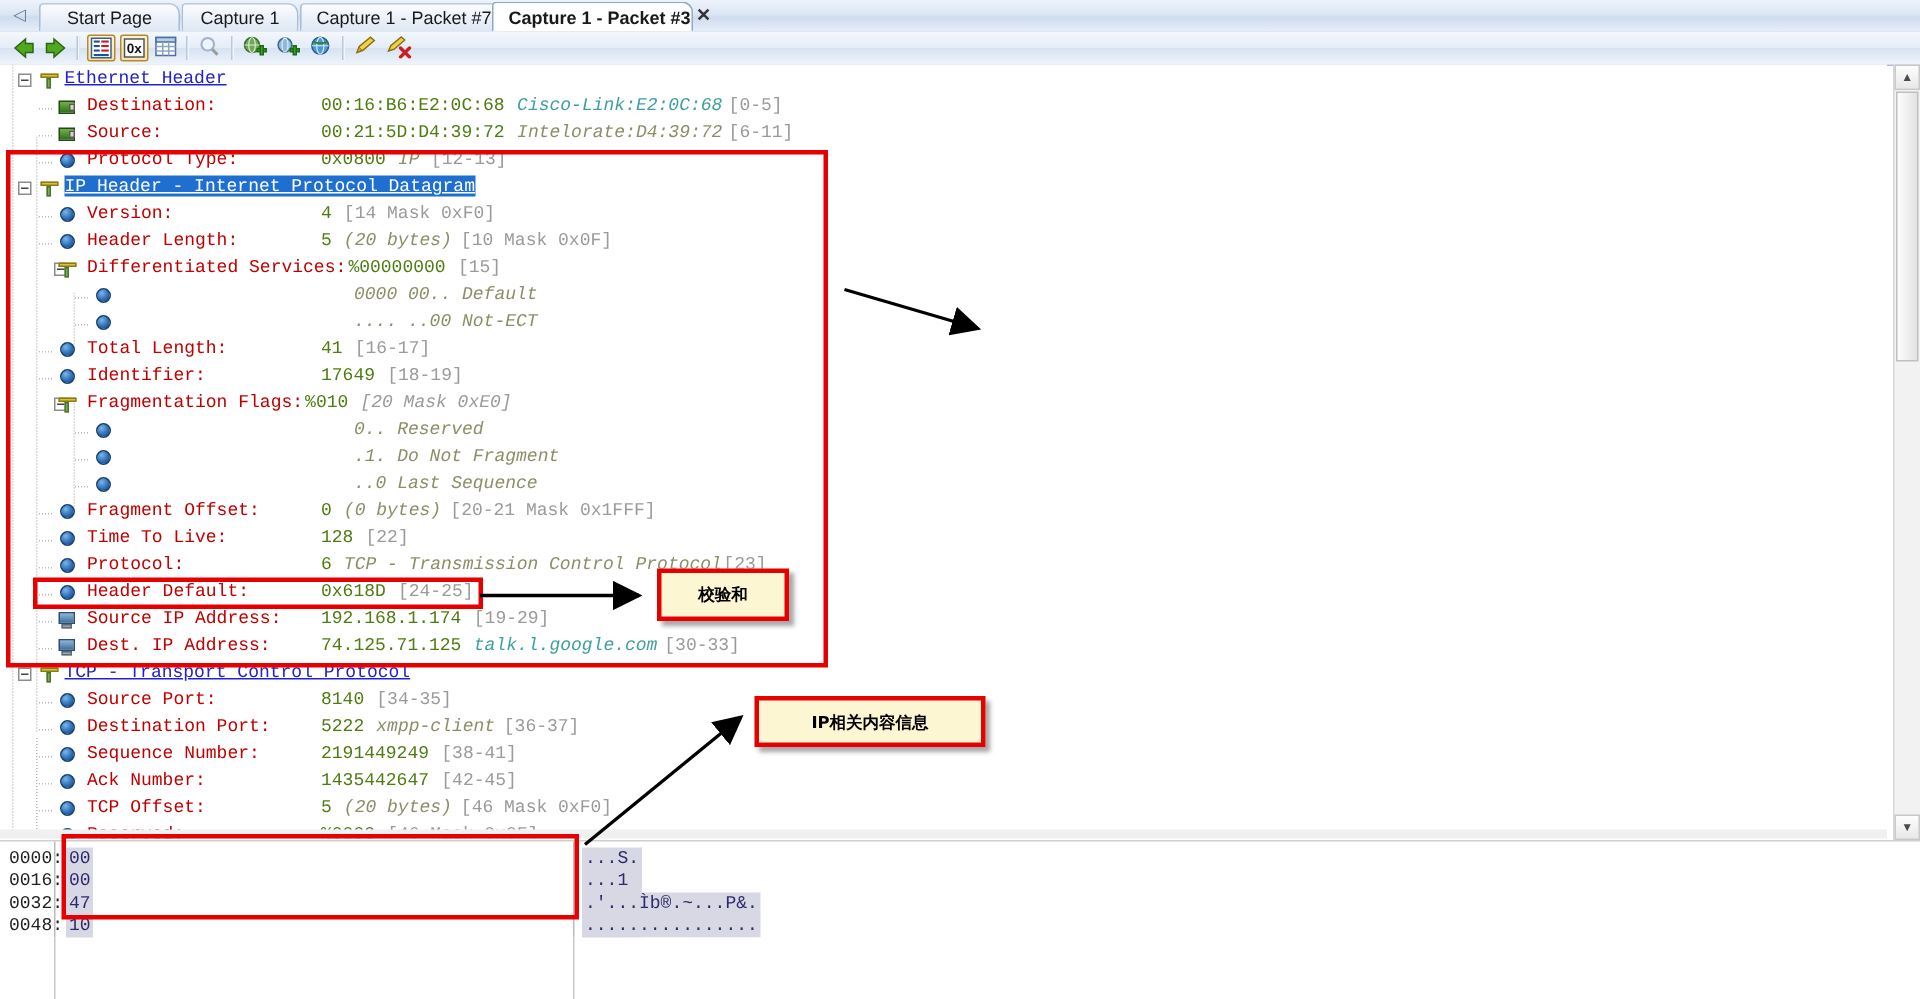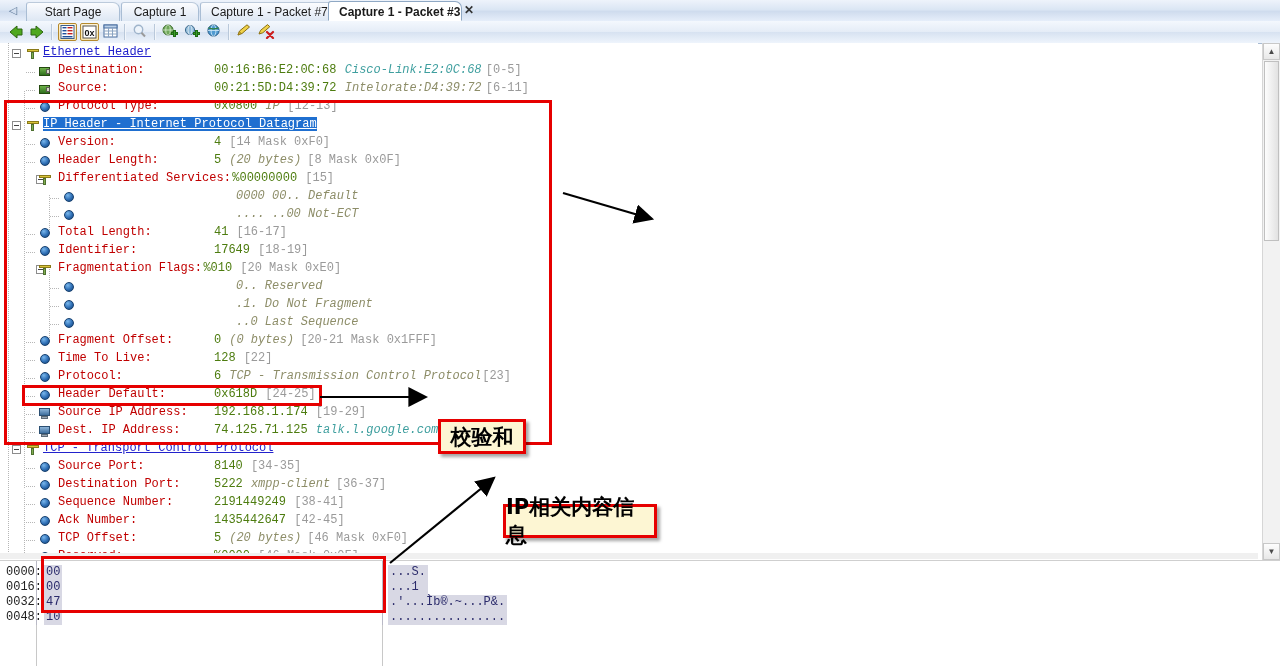--- a/index.html
+++ b/index.html
@@ -168,21 +168,21 @@
   .callout {
     position: absolute;
     background: #fdf6d3;
     border: 3px solid #e60000;
     box-sizing: border-box;
     color: #000; font-weight: bold;
     display: flex; align-items: center; justify-content: center;
     box-shadow: 3px 3px 3px rgba(0,0,0,0.35);
   }
   .callout.latin { font-family: "Liberation Sans", sans-serif; font-size: 15px; }
-  .callout.cjk   { font-family: "DejaVu Sans", sans-serif; font-size: 21px; margin-top: 40px; }
+  .callout.cjk   { font-family: "DejaVu Sans", sans-serif; font-size: 11px; }
 
   .arrow-svg { position: absolute; pointer-events: none; }
 
   
   .vscroll {
     position: absolute; right: 0; top: 43px; width: 17px; height: 517px;
     background: #f2f2f2; border-left: 1px solid #d6d6d6;
   }
   .vscroll-btn {
     position: absolute; left: 0; width: 17px; height: 17px;
@@ -368,21 +368,21 @@
           <span class="lbl" style="left: 58px;">Version:</span>
           <span class="val" style="left: 214px;">4</span>
           <span class="idx" style="left: 229.22px;">[14 Mask 0xF0]</span>
         </div>
         <div class="row" style="top: 110px;">
           <div class="hdot" style="left: 26px; top: 9px; width: 10px;"></div>
           <div class="ic ic-globe" style="left: 38px; top: 2px;"></div>
           <span class="lbl" style="left: 58px;">Header Length:</span>
           <span class="val" style="left: 214px;">5</span>
           <span class="note" style="left: 229.22px;">(20 bytes)</span>
-          <span class="idx" style="left: 307.22px;">[8 Mask 0x0F]</span>
+          <span class="idx" style="left: 307.22px;">[10 Mask 0x0F]</span>
         </div>
         <div class="row" style="top: 128px;">
           <div class="expander" style="left: 36px; top: 4px;"></div>
           <div class="ic ic-proto" style="left: 38px; top: 2px;"></div>
           <span class="lbl" style="left: 58px;">Differentiated Services:</span>
           <span class="val" style="left: 232.28px;">%00000000</span>
           <span class="idx" style="left: 305.26px;">[15]</span>
         </div>
         <div class="row" style="top: 146px;">
           <div class="hdot" style="left: 50px; top: 9px; width: 10px;"></div>
@@ -406,21 +406,21 @@
           <div class="ic ic-globe" style="left: 38px; top: 2px;"></div>
           <span class="lbl" style="left: 58px;">Identifier:</span>
           <span class="val" style="left: 214px;">17649</span>
           <span class="idx" style="left: 258.1px;">[18-19]</span>
         </div>
         <div class="row" style="top: 218px;">
           <div class="expander" style="left: 36px; top: 4px;"></div>
           <div class="ic ic-proto" style="left: 38px; top: 2px;"></div>
           <span class="lbl" style="left: 58px;">Fragmentation Flags:</span>
           <span class="val" style="left: 203.4px;">%010</span>
-          <span class="idx" style="left: 240.28px;">[20 Mask 0xE0]</span>
+          <span class="idx" style="left: 240.28px; font-style: italic;">[20 Mask 0xE0]</span>
         </div>
         <div class="row" style="top: 236px;">
           <div class="hdot" style="left: 50px; top: 9px; width: 10px;"></div>
           <div class="ic ic-globe" style="left: 62px; top: 2px;"></div>
           <span class="bits" style="left: 236px;">0.. Reserved</span>
         </div>
         <div class="row" style="top: 254px;">
           <div class="hdot" style="left: 50px; top: 9px; width: 10px;"></div>
           <div class="ic ic-globe" style="left: 62px; top: 2px;"></div>
           <span class="bits" style="left: 236px;">.1. Do Not Fragment</span>

